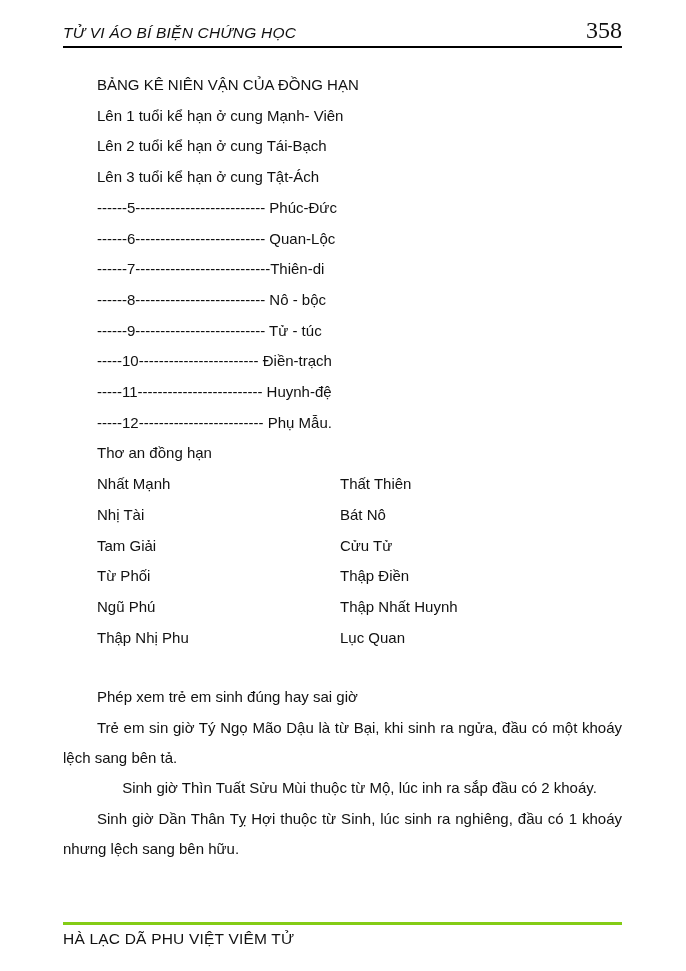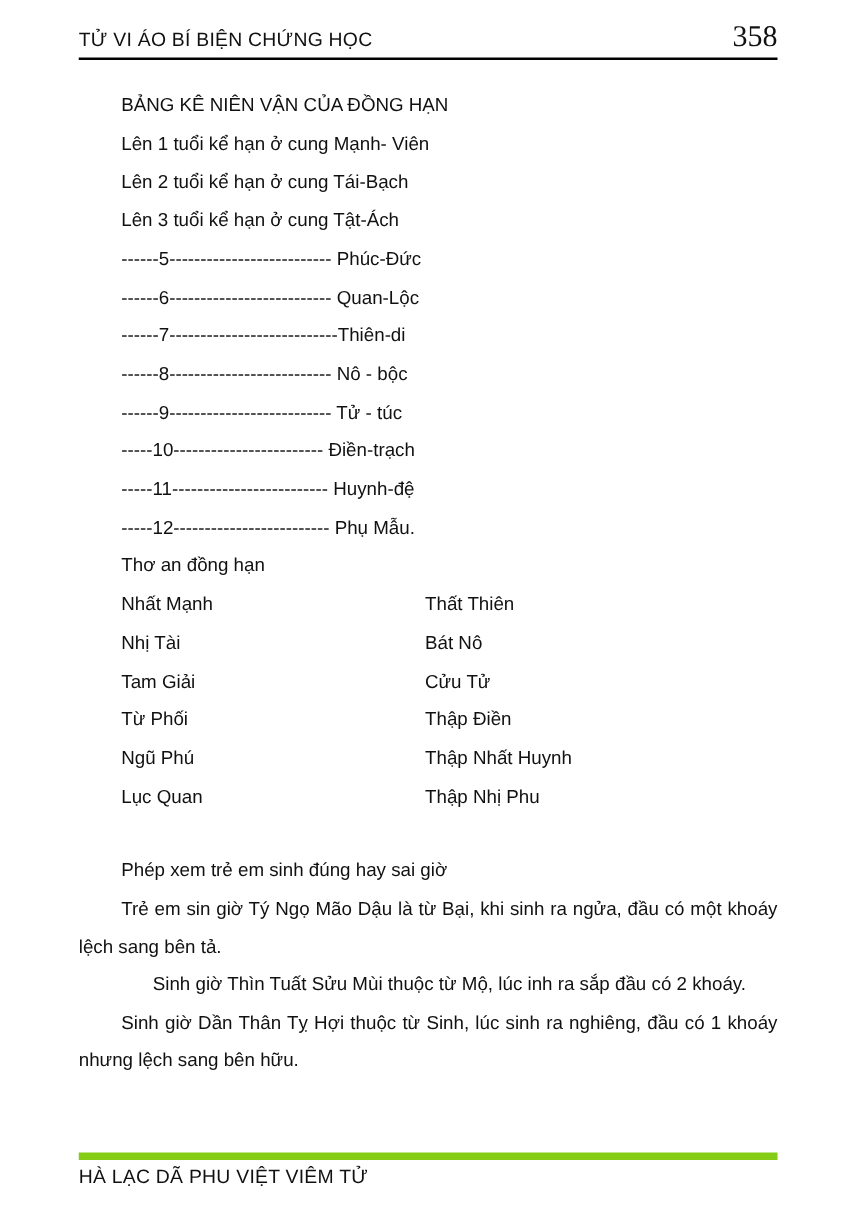--- a/index.html
+++ b/index.html
@@ -19,20 +19,21 @@
   .running-header {
     display: flex;
     justify-content: space-between;
     align-items: flex-end;
     border-bottom: 2px solid #000000;
     padding-bottom: 4px;
   }
   .running-header .title {
     font-size: 15.5px;
     letter-spacing: 0.2px;
+    font-style: italic;
   }
   .running-header .pagenum {
     font-family: "Liberation Serif", serif;
     font-size: 24px;
     line-height: 1;
   }
   
   .content {
     margin-top: 22px;
     font-size: 15px;
@@ -53,21 +54,21 @@
     text-align: justify;
     text-indent: 34px;
     line-height: 30.2px;
   }
   .para.no-justify { text-align: center; }
   .section3 { margin-top: 29px; }
   
   .running-footer {
     position: absolute;
     left: 63px; right: 64px; top: 922px;
-    border-top: 6px solid #84cc16;
+    border-top: 3px solid #84cc16;
     padding-top: 5px;
     font-size: 15.5px;
     letter-spacing: 0.2px;
   }
 </style>
 </head>
 <body>
 
 <div class="page">
 
@@ -99,22 +100,22 @@
         <div class="line">Nhất Mạnh</div>
         <div class="line">Thất Thiên</div>
         <div class="line">Nhị Tài</div>
         <div class="line">Bát Nô</div>
         <div class="line">Tam Giải</div>
         <div class="line">Cửu Tử</div>
         <div class="line">Từ Phối</div>
         <div class="line">Thập Điền</div>
         <div class="line">Ngũ Phú</div>
         <div class="line">Thập Nhất Huynh</div>
+        <div class="line">Thập Nhị Phu</div>
         <div class="line">Lục Quan</div>
-        <div class="line">Thập Nhị Phu</div>
       </div>
     </div>
 
     <div class="section3">
       <div class="line bold indented">Phép xem trẻ em sinh đúng hay sai giờ</div>
       <p class="para">Trẻ em sin giờ Tý Ngọ Mão Dậu là từ Bại, khi sinh ra ngửa, đầu có một khoáy lệch sang bên tả.</p>
       <p class="para no-justify">Sinh giờ Thìn Tuất Sửu Mùi thuộc từ Mộ, lúc inh ra sắp đầu có 2 khoáy.</p>
       <p class="para">Sinh giờ Dần Thân Tỵ Hợi thuộc từ Sinh, lúc sinh ra nghiêng, đầu có 1 khoáy nhưng lệch sang bên hữu.</p>
     </div>
 

